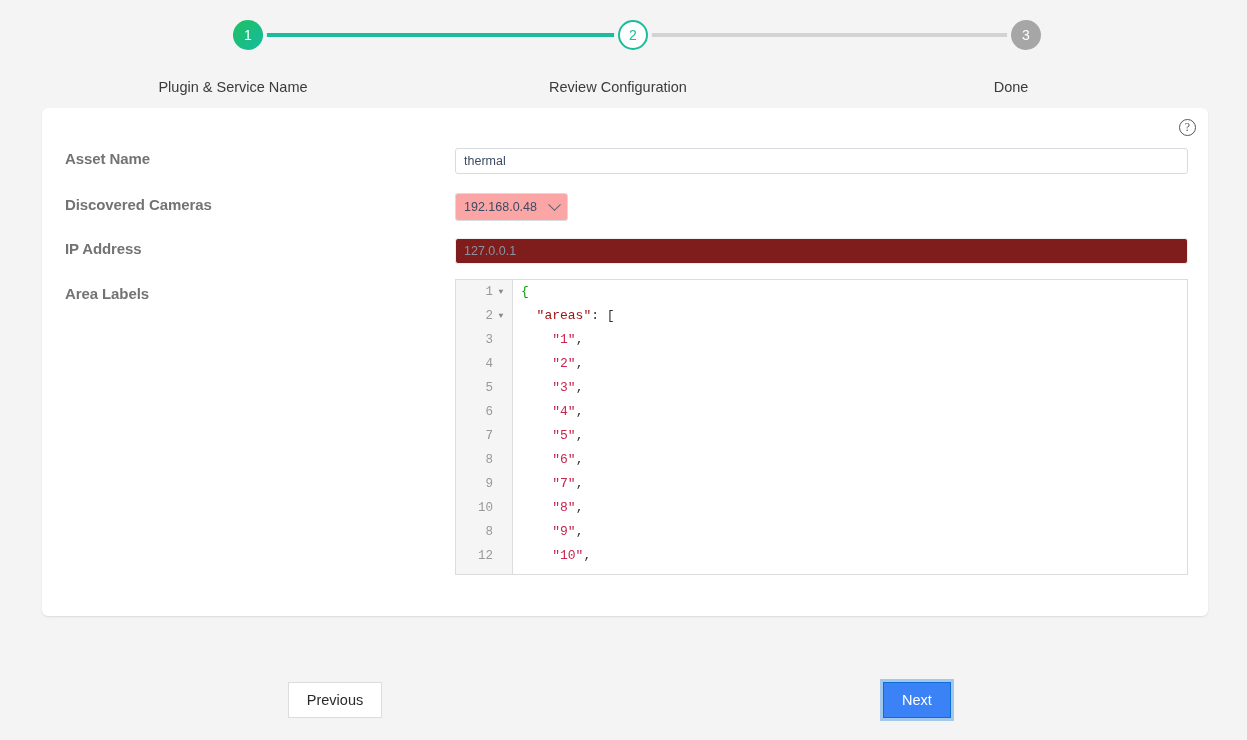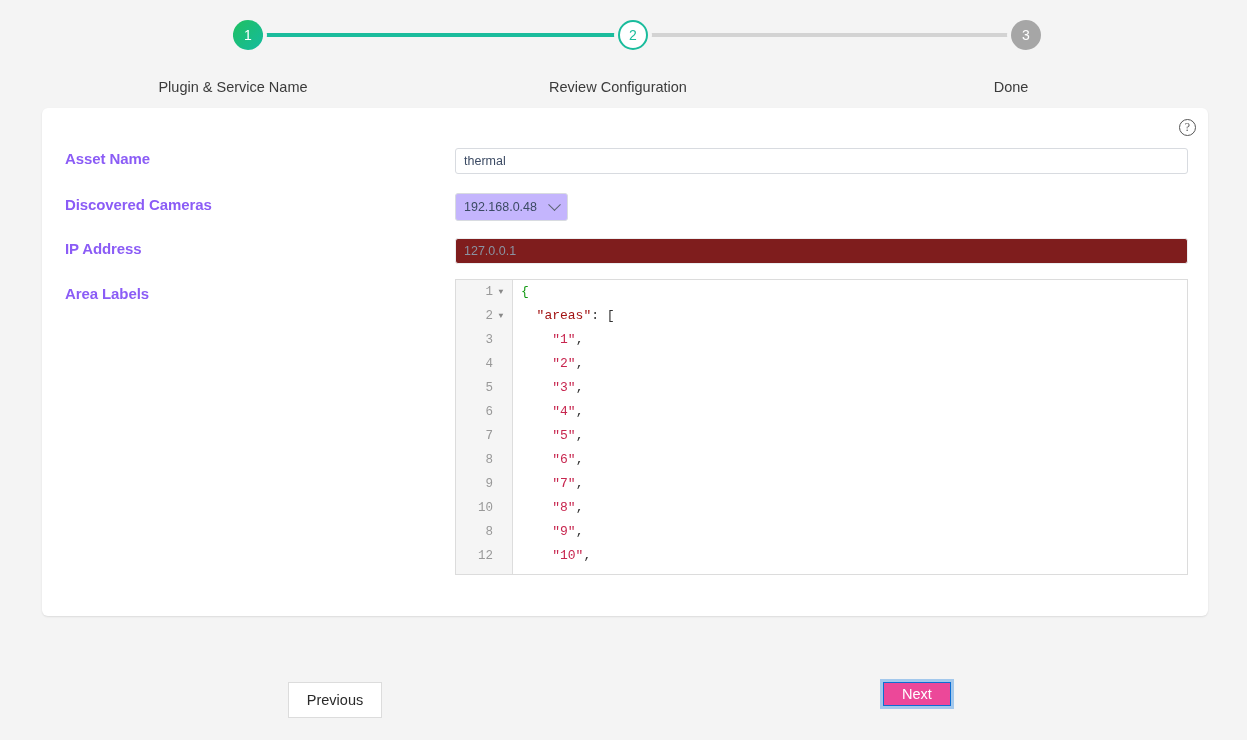--- a/index.html
+++ b/index.html
@@ -96,21 +96,21 @@
 
   .form-row {
     position: absolute;
     left: 0; right: 0;
   }
   .form-label {
     position: absolute;
     left: 23px;
     font-size: 15px;
     font-weight: bold;
-    color: #8b5cf6;
+    color: #737373;
     letter-spacing: -0.1px;
   }
 
   .text-input {
     position: absolute;
     left: 413px;
     width: 733px;
     height: 26px;
     border: 1px solid #d8dbe0;
     border-radius: 3px;
@@ -127,21 +127,21 @@
     color: #8a93a2;
   }
 
   .select-box {
     position: absolute;
     left: 413px;
     width: 113px;
     height: 28px;
     border: 1px solid #d8dbe0;
     border-radius: 3px;
-    background: #c4b5fd;
+    background: #fca5a5;
     display: flex;
     align-items: center;
     padding: 0 8px;
     cursor: pointer;
   }
   .select-value {
     font-size: 12.5px;
     color: #3c4b64;
     flex: 1;
   }
@@ -214,22 +214,22 @@
   }
   .btn-prev {
     left: 288px; top: 682px;
     width: 94px; height: 36px;
     background: #ffffff;
     border: 1px solid #dcdcdc;
     color: #2a2a2a;
   }
   .btn-next {
     left: 883px; top: 682px;
-    width: 68px; height: 24px;
-    background: #ec4899;
+    width: 68px; height: 36px;
+    background: #3b82f6;
     border: 1px solid #0b6fd4;
     color: #ffffff;
     box-shadow: 0 0 0 3px rgba(64,147,226,0.45);
   }
 </style>
 </head>
 <body>
 
 <div class="stepper">
   <div class="step-track done"></div>

